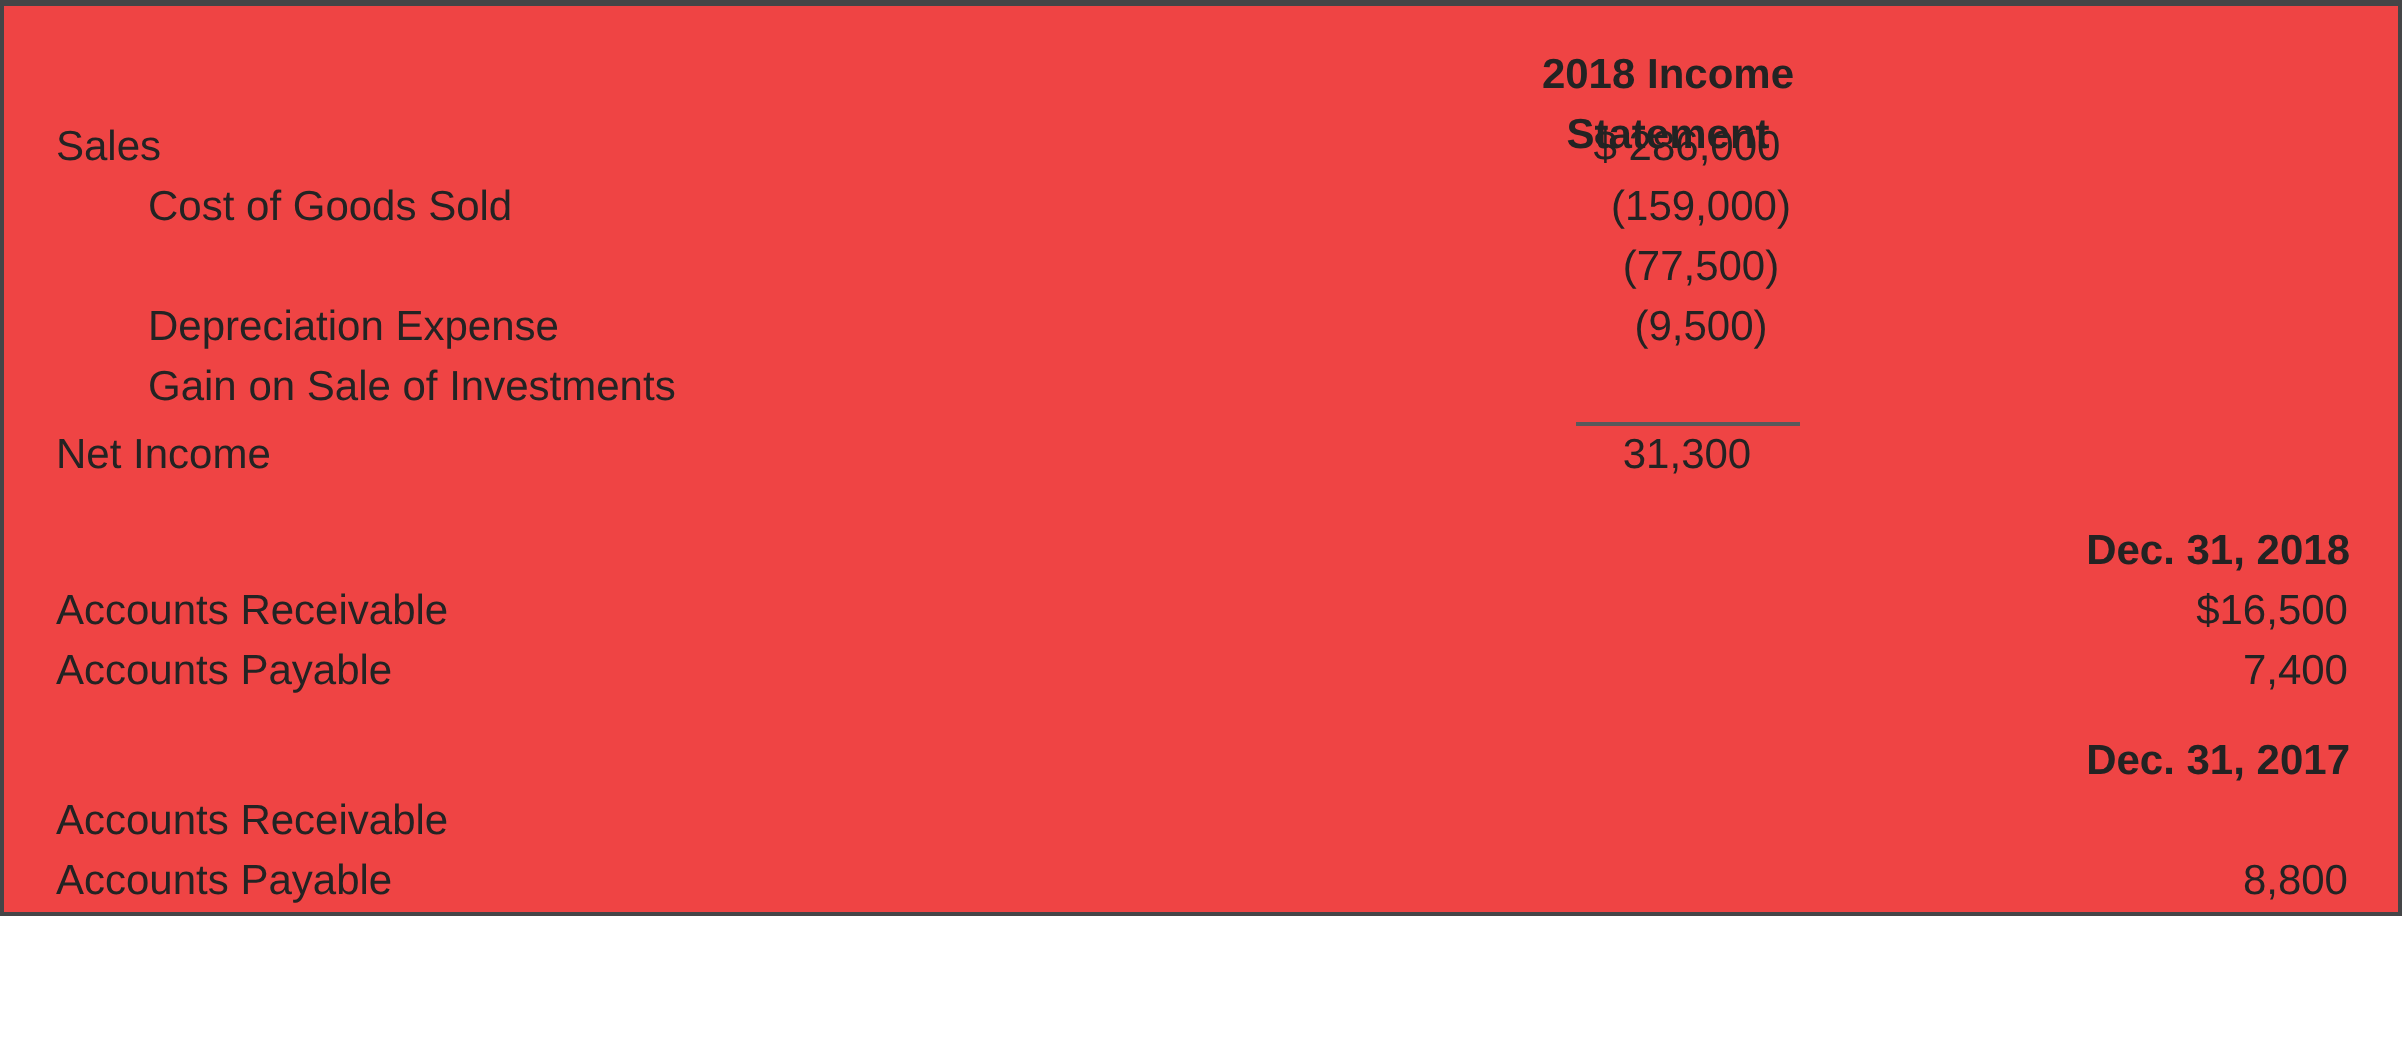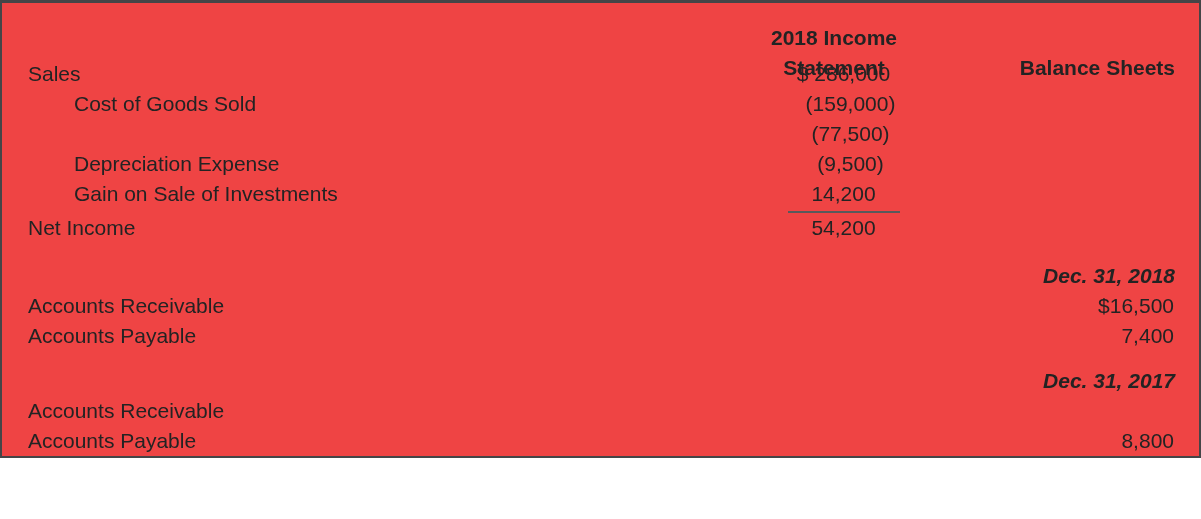--- a/index.html
+++ b/index.html
@@ -54,37 +54,35 @@
     margin-left: auto;
     margin-right: 299px;
     margin-top: 2px;
   }
   
   .bs-date {
     text-align: right;
     font-weight: bold;
     line-height: 30px;
     margin-right: 24px;
-    font-style: italic;
   }
   .bs-date.first { margin-top: 18px; }
   .bs-date.second { margin-top: 15px; }
   .row .bs-amount {
     text-align: center;
     margin-right: 25px;
     white-space: nowrap;
   }
 </style>
 </head>
 <body>
 
 <div class="table-frame">
 
   <div class="hdr-is">2018 Income Statement</div>
-  <div class="hdr-bs">Balance Sheets</div>
 
   <div class="content">
 
     <div class="row">
       <div class="label">Sales</div>
       <div class="spacer"></div>
       <div class="amount">$ 286,000</div>
     </div>
     <div class="row">
       <div class="label indent">Cost of Goods Sold</div>
@@ -96,29 +94,28 @@
       <div class="amount" style="margin-right: 291px;">(77,500)</div>
     </div>
     <div class="row">
       <div class="label indent">Depreciation Expense</div>
       <div class="spacer"></div>
       <div class="amount" style="margin-right: 291px;">(9,500)</div>
     </div>
     <div class="row">
       <div class="label indent">Gain on Sale of Investments</div>
       <div class="spacer"></div>
-      <div class="amount">14,200</div>
     </div>
 
     <div class="rule"></div>
 
     <div class="row">
       <div class="label">Net Income</div>
       <div class="spacer"></div>
-      <div class="amount">54,200</div>
+      <div class="amount">31,300</div>
     </div>
 
     <div class="bs-date first">Dec. 31, 2018</div>
     <div class="row">
       <div class="label">Accounts Receivable</div>
       <div class="spacer"></div>
       <div class="bs-amount">$16,500</div>
     </div>
     <div class="row">
       <div class="label">Accounts Payable</div>

